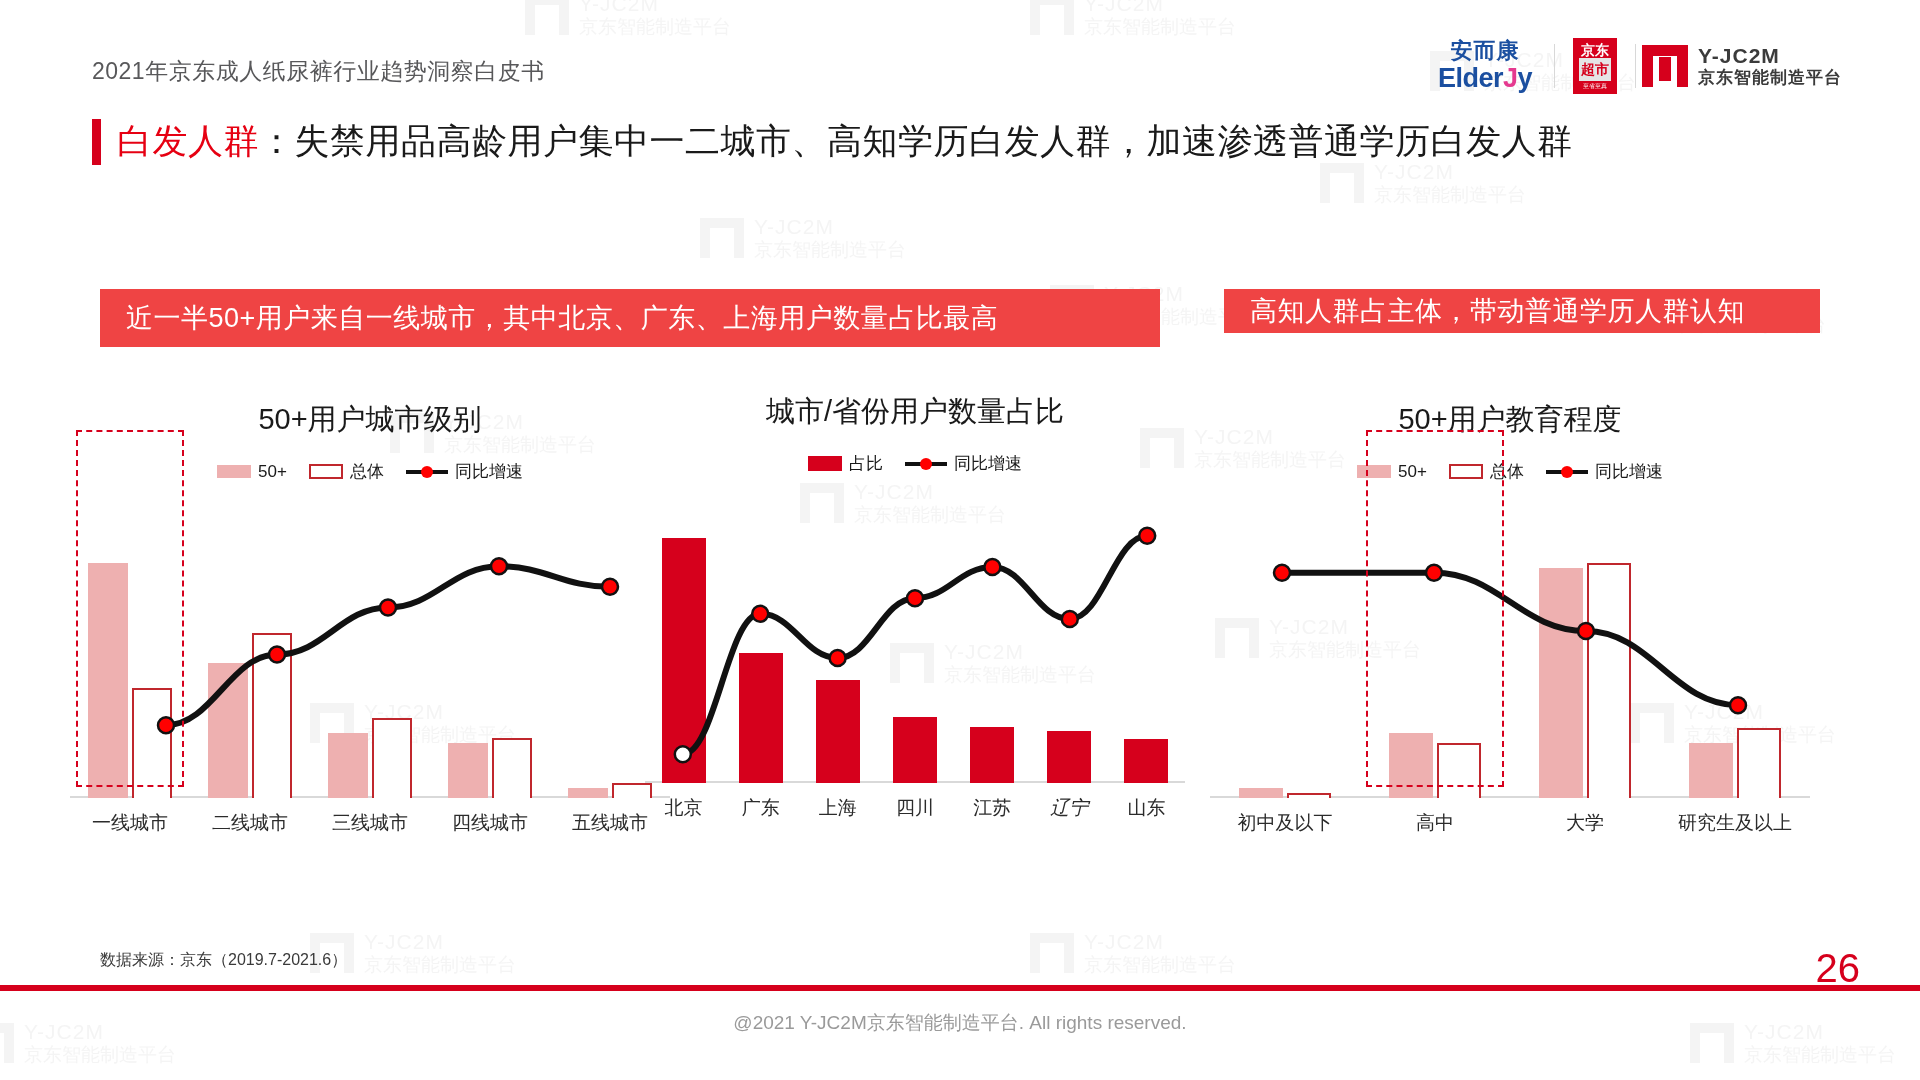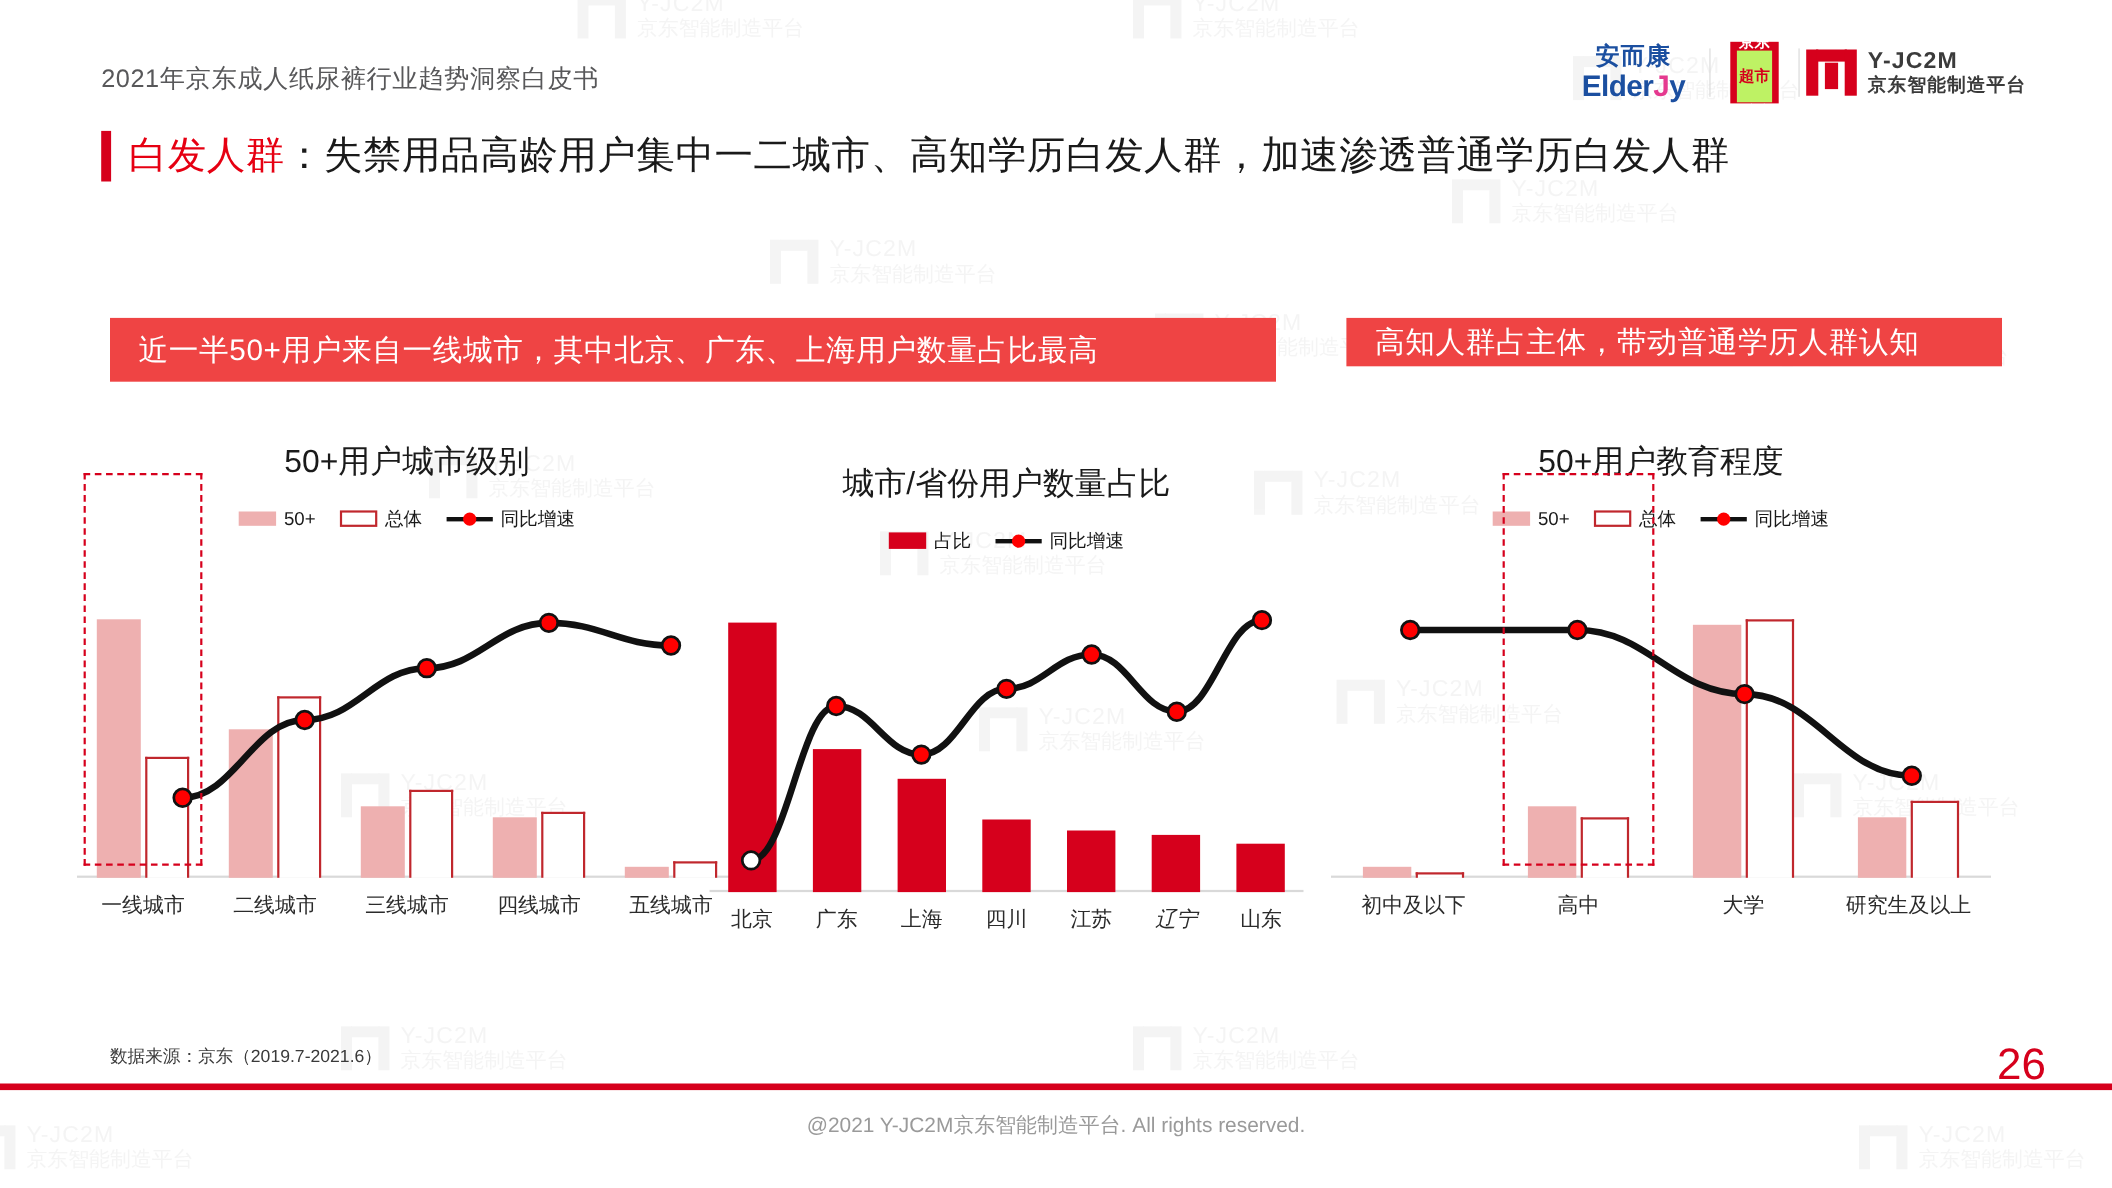--- a/index.html
+++ b/index.html
@@ -36,22 +36,22 @@
                    padding-right:22px; line-height:1; }
   .logo-elderjoy .cn { font-size:22px; font-weight:bold; color:#1b4fa0; letter-spacing:1px; }
   .logo-elderjoy .en { font-size:27px; font-weight:bold; color:#1b4fa0;
                        letter-spacing:-.5px; margin-top:3px; }
   .logo-elderjoy .en .pink { color:#e5398f; }
   .vsep { width:1px; height:44px; background:#d8d8d8; }
   .logo-jd { margin:0 18px; width:44px; height:56px; background:#d6001c;
              display:flex; flex-direction:column; align-items:center; justify-content:center;
              color:#fff; line-height:1.05; padding:3px 0; }
   .logo-jd .l1 { font-size:14px; font-weight:bold; }
-  .logo-jd .l2 { font-size:14px; font-weight:bold; background:#bef264; color:#d6001c;
-                 padding:16px 2px; margin-top:1px; }
+  .logo-jd .l2 { font-size:14px; font-weight:bold; background:#e5e5e5; color:#d6001c;
+                 padding:4px 2px; margin-top:1px; }
   .logo-jd .l3 { font-size:6px; margin-top:2px; }
   .logo-yjc { display:flex; align-items:center; gap:10px; margin-left:6px; }
   .yjc-mark { width:46px; height:42px; position:relative; }
   .yjc-mark::before, .yjc-mark::after { content:""; position:absolute; background:#d6001c; }
   .yjc-mark::before { left:0; top:0; width:11px; height:42px; }
   .yjc-mark::after  { right:0; top:0; width:11px; height:42px; }
   .yjc-m { position:absolute; left:9px; top:0; width:28px; height:0; border-top:11px solid #d6001c; }
   .yjc-i { position:absolute; left:17px; top:12px; width:12px; height:24px; background:#d6001c; }
   .logo-yjc .txt { display:flex; flex-direction:column; line-height:1.2; }
   .logo-yjc .en { font-size:21px; font-weight:bold; color:#3b3b3b; letter-spacing:1px; }
@@ -348,21 +348,21 @@
   <div class="xlabels" id="xlab-1">
       <div class="xlab" style="width: 120px;">一线城市</div>
       <div class="xlab" style="width: 120px;">二线城市</div>
       <div class="xlab" style="width: 120px;">三线城市</div>
       <div class="xlab" style="width: 120px;">四线城市</div>
       <div class="xlab" style="width: 120px;">五线城市</div>
     </div>
 <div class="hl-box" style="left: 6px; width: 108px; top: 30px; height: 357px;"></div>
   </div>
 
-<div class="chart" id="chart-2" style="left:645px; top:420px; width:540px;">
+<div class="chart" id="chart-2" style="left:645px; top:392px; width:540px;">
   <div class="chart-title">城市/省份用户数量占比</div>
   <div class="legend">
     <div class="leg-item">
         <div class="sw-solid"></div>
         <span>占比</span>
       </div>
     <div class="leg-item">
         <div class="sw-line"></div>
         <span>同比增速</span>
       </div>

